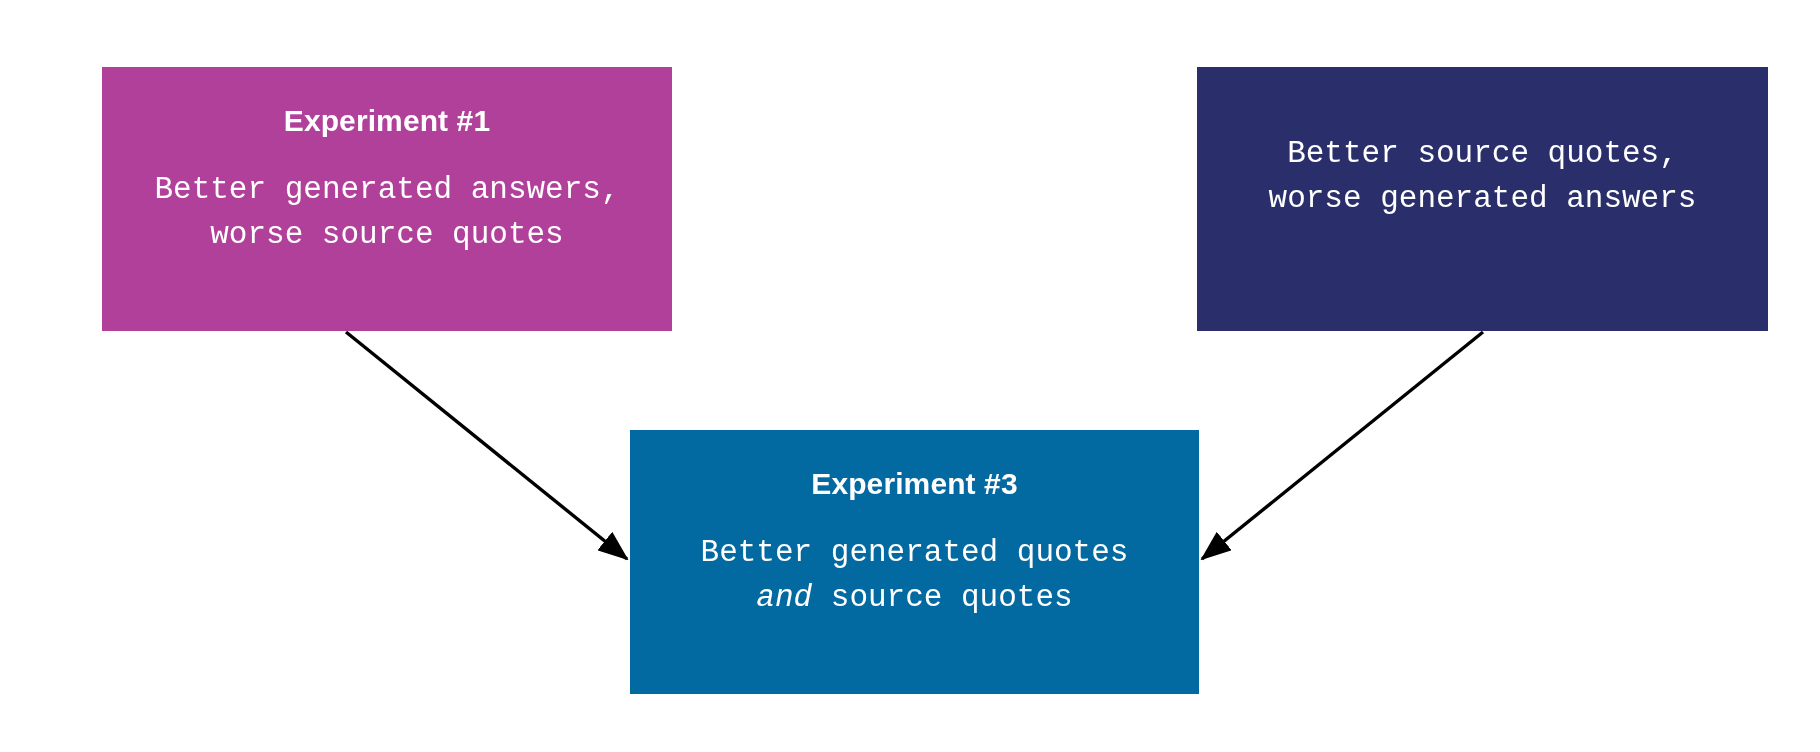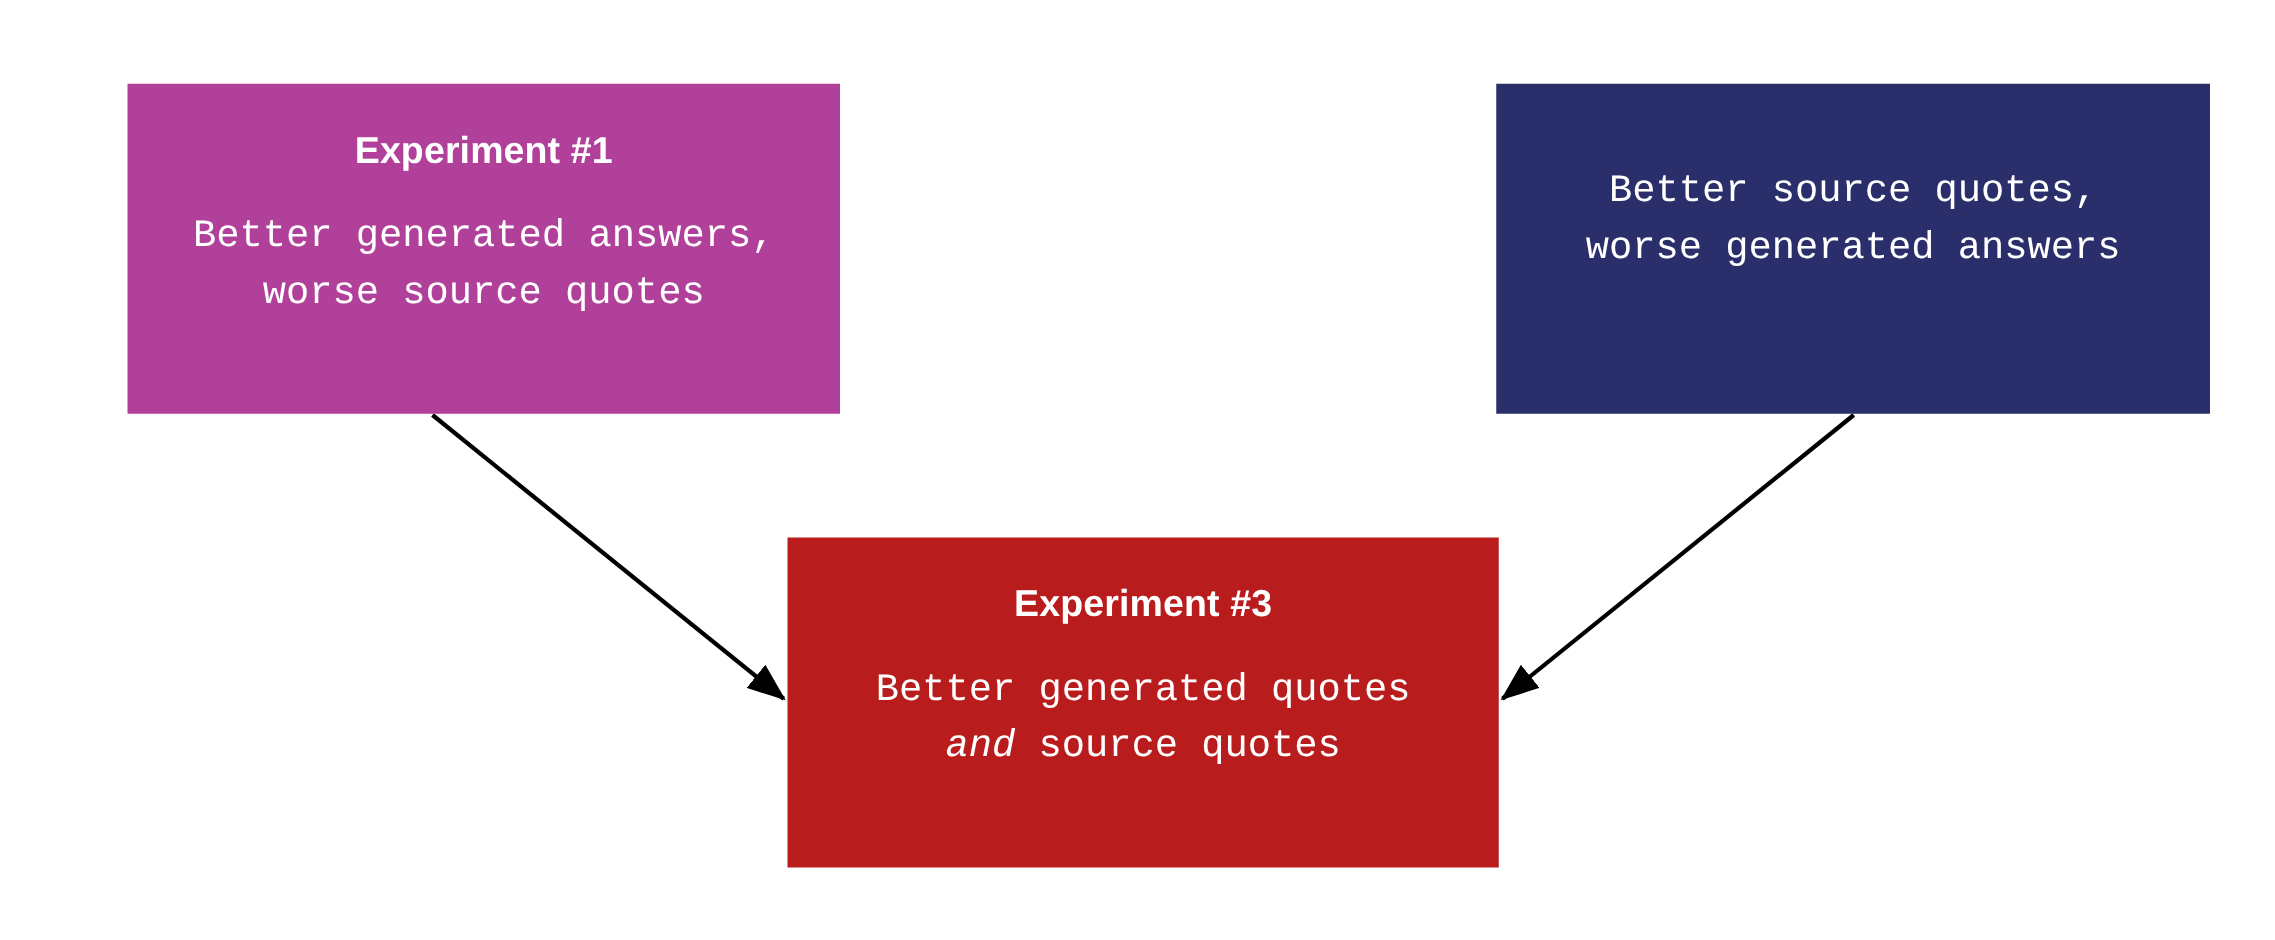--- a/index.html
+++ b/index.html
@@ -71,21 +71,21 @@
     top: 67px;
     width: 571px;
     height: 264px;
     background: #2a2f6b;
   }
   #node-exp3 {
     left: 630px;
     top: 430px;
     width: 569px;
     height: 264px;
-    background: #b91c1c;
+    background: #0369a1;
   }
 </style>
 </head>
 <body>
 
 <div id="canvas">
 
   <svg class="arrow-layer" viewBox="0 0 1820 752" width="1820" height="752" xmlns="http://www.w3.org/2000/svg">
     <defs>
       <marker id="arrowhead-left" markerWidth="9" markerHeight="7" refX="8.4" refY="3.5" orient="auto" markerUnits="strokeWidth">

